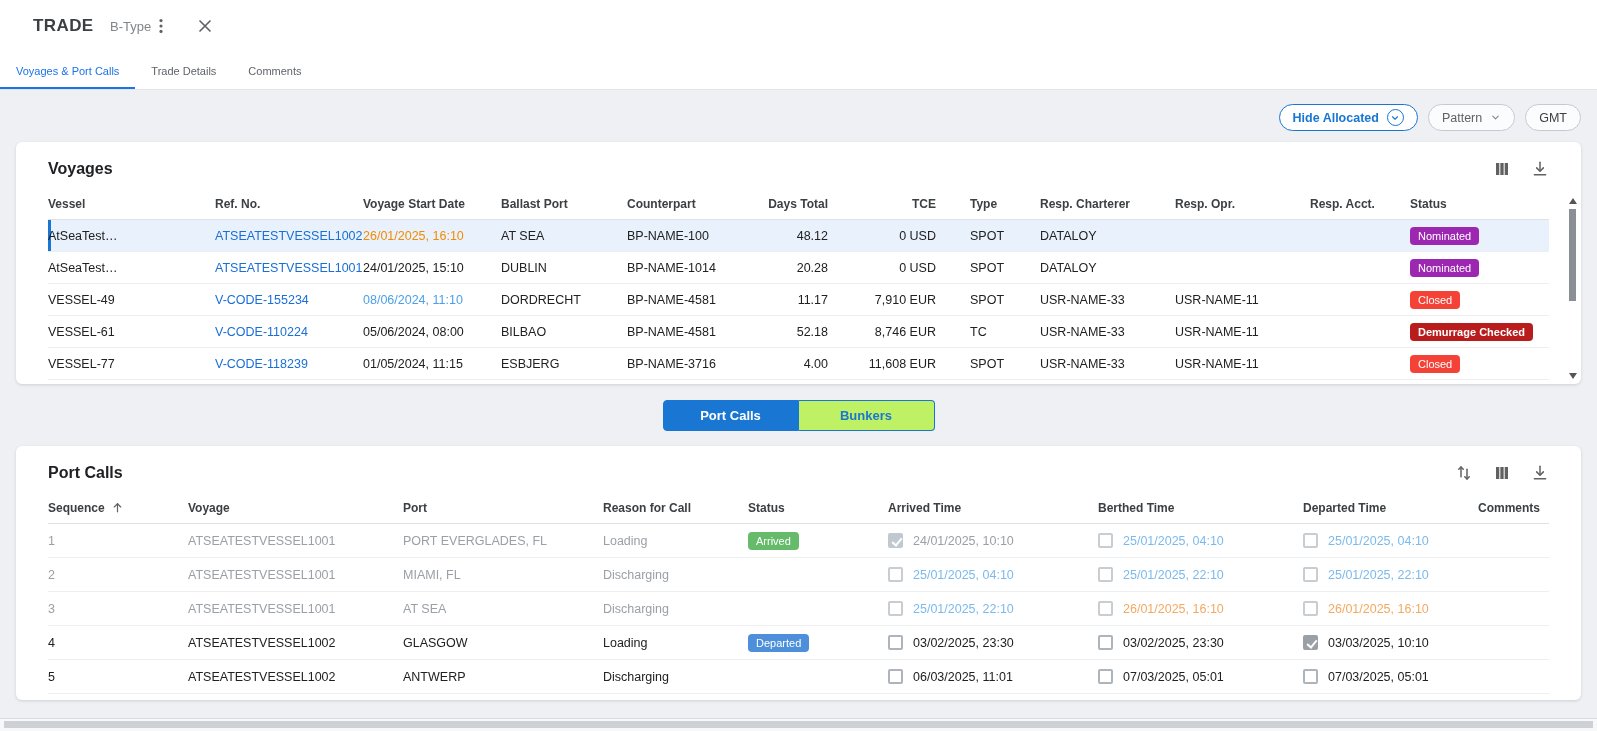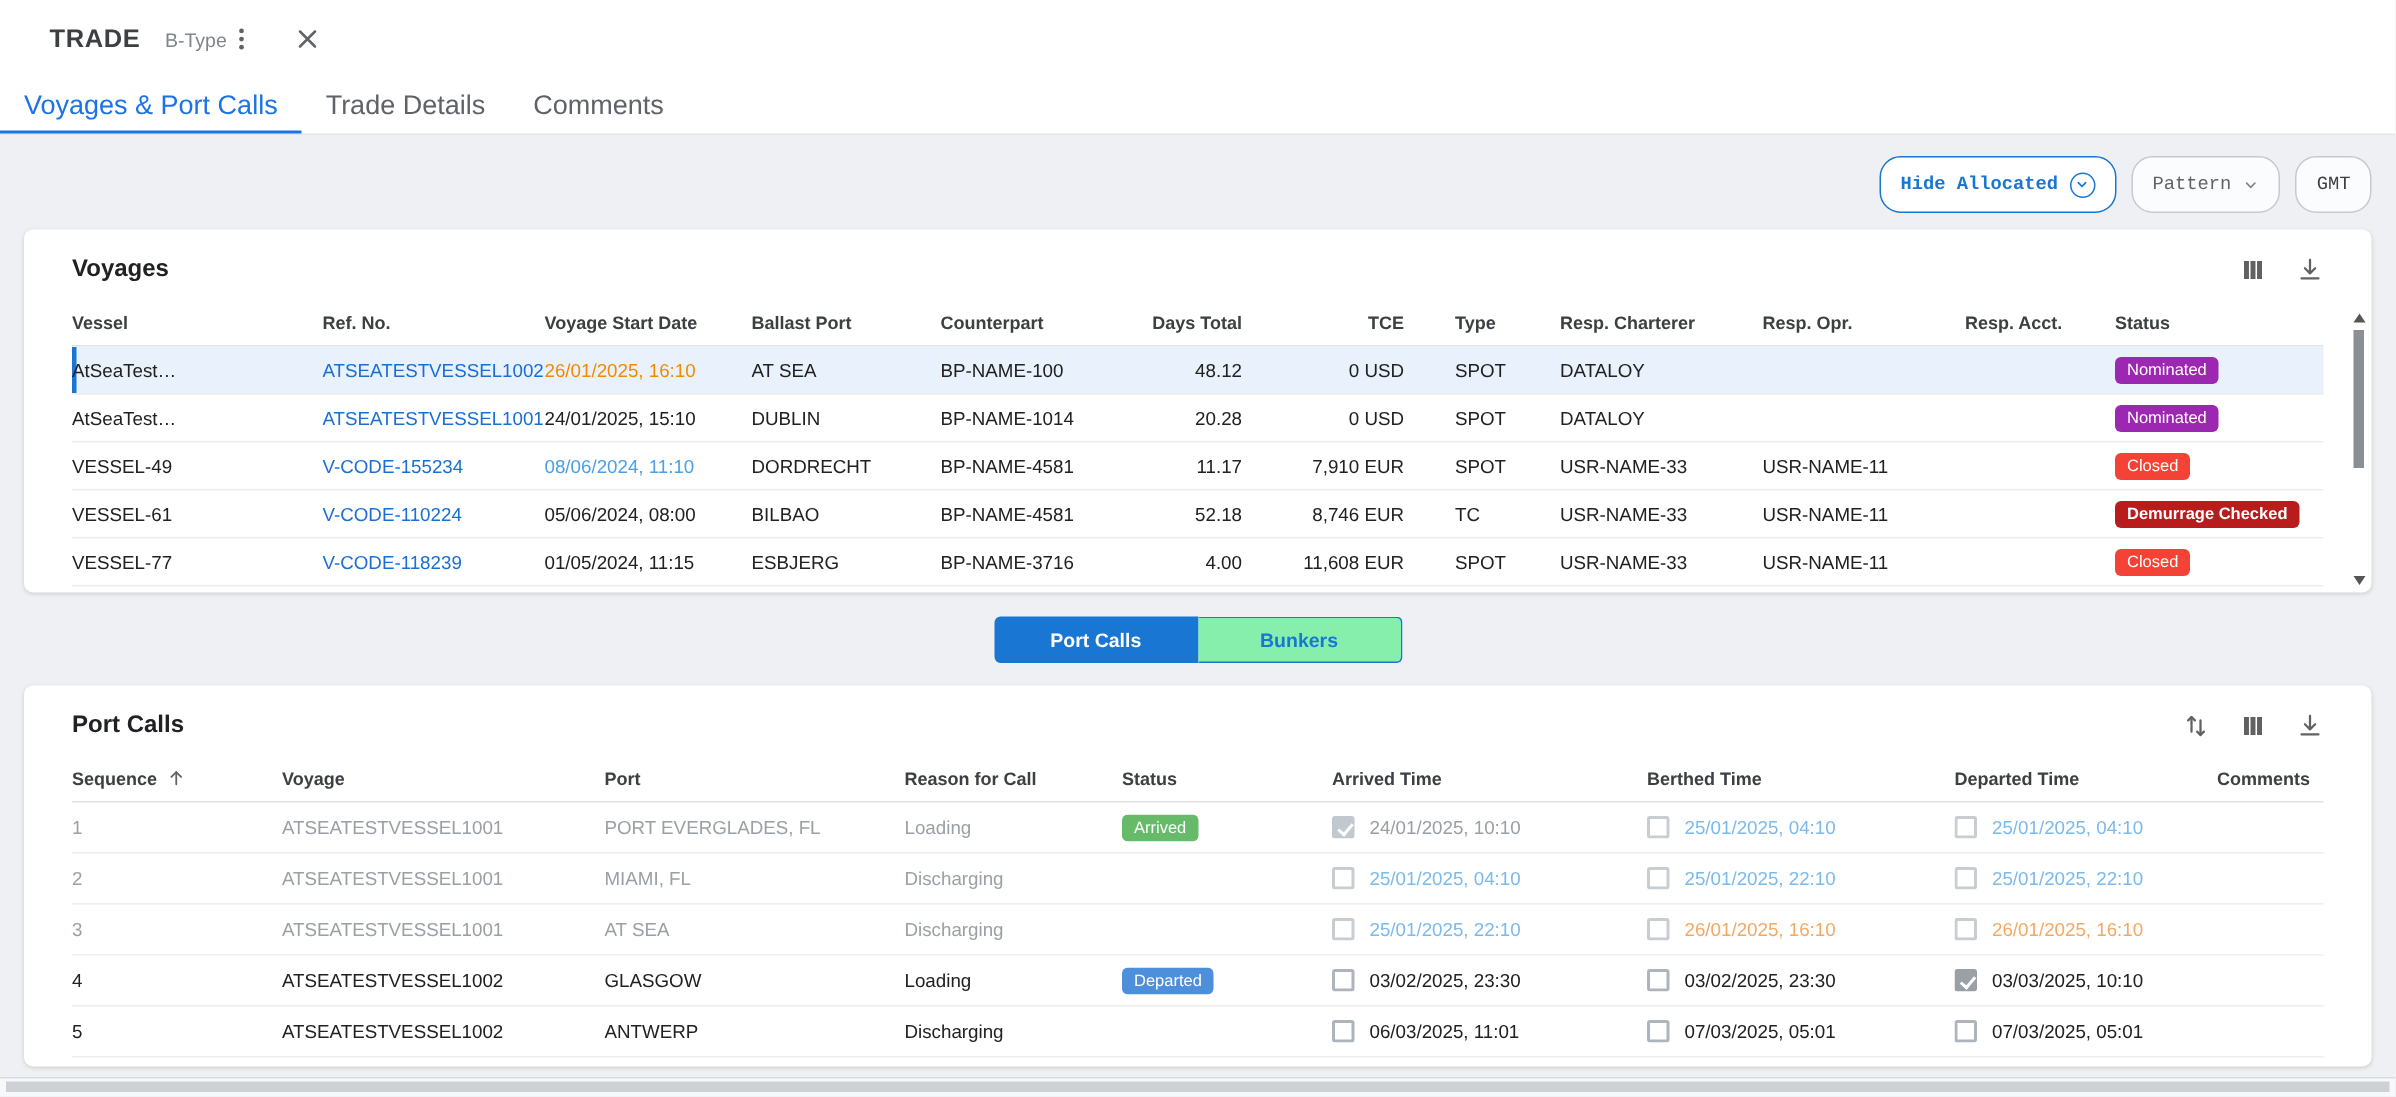--- a/index.html
+++ b/index.html
@@ -4,26 +4,26 @@
 <style>
 *{box-sizing:border-box;margin:0;padding:0}
 html,body{width:1597px;height:731px}
 body{background:#eef0f3;font-family:"Liberation Sans",sans-serif;overflow:hidden;position:relative;color:#212121}
 .topbar{background:#fff;height:52px;display:flex;justify-content:flex-start;align-items:center;padding:0 26px 0 33px}
 .title{font-size:17px;font-weight:bold;color:#3c4043;letter-spacing:.4px}
 .subtitle{font-size:13px;color:#80868b;margin-left:12px}
 .topbar-actions{display:flex;gap:24px;align-items:center}
 .icon-btn{cursor:pointer;display:flex;align-items:center}
 .tabs{background:#fff;display:flex;border-bottom:1px solid #e3e5e8}
-.tab{padding:0 16px;height:37px;display:flex;align-items:center;font-size:18px;color:#5f6368;cursor:pointer;position:relative;white-space:nowrap}
+.tab{padding:0 16px;height:37px;display:flex;align-items:center;font-size:11px;color:#5f6368;cursor:pointer;position:relative;white-space:nowrap}
 .tab.active{color:#1a73e8}
 .tab.active::after{content:'';position:absolute;left:0;right:0;bottom:0;height:2px;background:#1a73e8}
 .content{padding:12px 16px 0}
 .filter-row{display:flex;justify-content:flex-end;gap:10px;margin:2px 0 11px}
-.pill{display:flex;align-items:center;gap:8px;height:38px;padding:0 13px;border-radius:14px;border:1px solid #c6cad0;background:#fbfcfd;font-size:12.5px;color:#5f6368;font-family:Liberation Mono, monospace;cursor:pointer}
+.pill{display:flex;align-items:center;gap:8px;height:27px;padding:0 13px;border-radius:14px;border:1px solid #c6cad0;background:#fbfcfd;font-size:12.5px;color:#5f6368;font-family:Liberation Sans, sans-serif;cursor:pointer}
 .pill.blue{border-color:#1976d2;color:#1976d2;font-weight:bold;background:#fff}
 .chev-circle{width:17px;height:17px;border:1px solid #1976d2;border-radius:50%;display:flex;align-items:center;justify-content:center}
 .card{background:#fff;border-radius:6px;box-shadow:0 1px 3px rgba(60,64,67,.18);padding:10px 32px 4px;position:relative;margin-bottom:14px}
 .card-head{display:flex;justify-content:space-between;align-items:center;height:34px;margin-bottom:2px}
 .card-title{font-size:16px;font-weight:bold;color:#202124}
 .card-icons{display:flex;gap:20px;align-items:center}
 .vgrid{display:grid;grid-template-columns:167px 148px 138px 126px 120px 81px 108px 104px 135px 135px 100px 1fr;align-items:center}
 .pgrid{display:grid;grid-template-columns:140px 215px 200px 145px 140px 210px 205px 175px 1fr;align-items:center}
 .thead{height:32px;border-bottom:1px solid #dfe1e5}
 .hcell{display:flex;align-items:center;font-size:12px;font-weight:bold;color:#3c4043;white-space:nowrap;overflow:hidden}
@@ -43,21 +43,21 @@
 .muted .t-orange{color:#f3a963}
 .timecell{display:flex;align-items:center}
 .cb{width:15px;height:15px;border:2px solid #aeb4bb;border-radius:2px;margin-right:10px;flex:none;position:relative;background:#fff;cursor:pointer}
 .muted .cb{border-color:#c8cdd2}
 .cb.checked{background:#9aa0a6;border-color:#9aa0a6}
 .muted .cb.checked{background:#c1c9cf;border-color:#c1c9cf}
 .cb.checked::after{content:'';position:absolute;left:3.5px;top:0.5px;width:4px;height:8px;border:solid #fff;border-width:0 2px 2px 0;transform:rotate(40deg)}
 .toggle-wrap{display:flex;justify-content:center;margin:16px 0 15px}
 .seg{width:136px;height:31px;display:flex;align-items:center;justify-content:center;font-size:13px;font-weight:bold;cursor:pointer}
 .seg.active{background:#1976d2;color:#fff;border:1px solid #1976d2;border-radius:4px 0 0 4px}
-.seg:not(.active){background:#86efac;color:#1976d2;border:1px solid #1976d2;border-left:none;border-radius:0 4px 4px 0}
+.seg:not(.active){background:#bef264;color:#1976d2;border:1px solid #1976d2;border-left:none;border-radius:0 4px 4px 0}
 .sort-arrow{margin-left:6px;display:inline-flex}
 .vscroll{position:absolute;right:2px;top:56px;bottom:5px;width:13px;display:flex;flex-direction:column;align-items:center}
 .sb-arrow{width:0;height:0;border-left:4.5px solid transparent;border-right:4.5px solid transparent;flex:none;cursor:pointer}
 .sb-arrow.up{border-bottom:6px solid #555}
 .sb-arrow.down{border-top:6px solid #555}
 .sb-track{flex:1;width:100%;display:flex;justify-content:center;padding-top:5px}
 .sb-thumb{width:7px;height:92px;background:#8a8f94;cursor:grab}
 .hscroll{position:absolute;left:0;right:0;bottom:0;height:13px;background:#f7f8f9;border-top:1px solid #d9dbde}
 .hthumb{height:7px;margin:2px 4px 0;background:#cdd0d4}
 </style>

